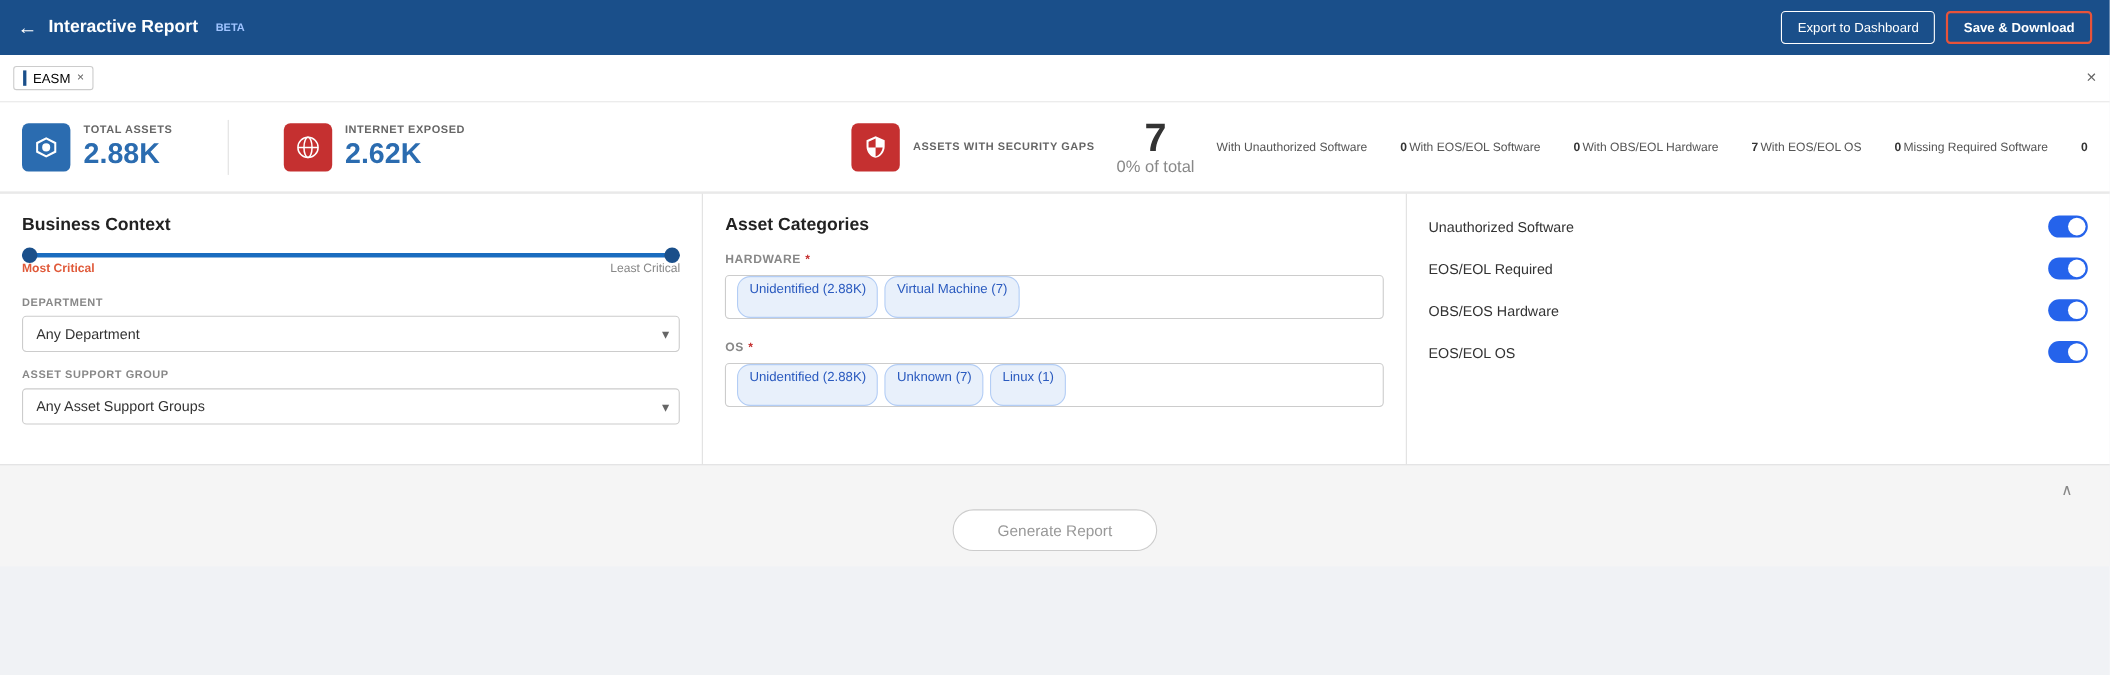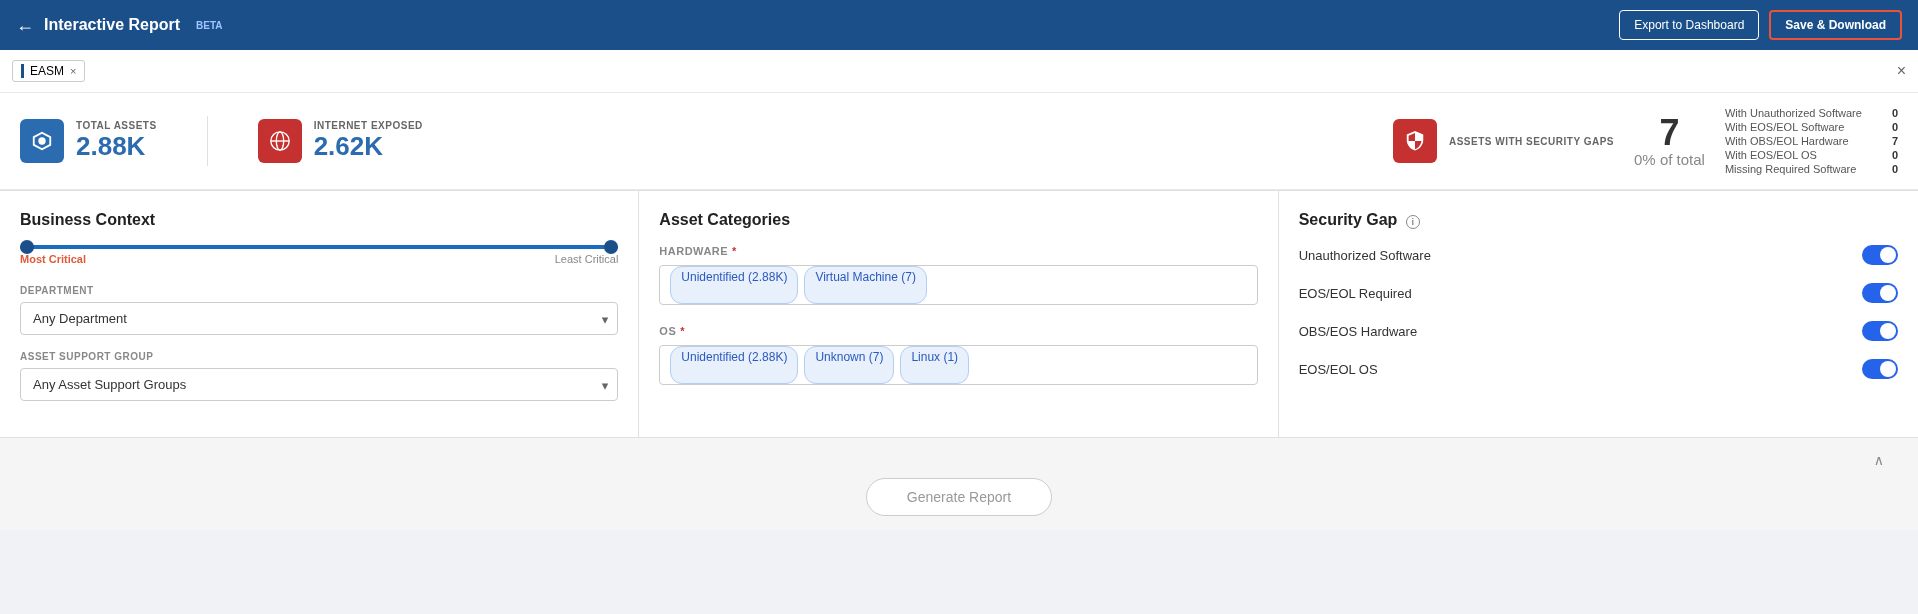--- a/index.html
+++ b/index.html
@@ -95,21 +95,21 @@
     .stat-info { display: flex; flex-direction: column; }
     .stat-label { font-size: 10px; font-weight: 700; color: #666; text-transform: uppercase; letter-spacing: 0.5px; }
     .stat-value { font-size: 26px; font-weight: 700; color: #2b6cb0; }
     .stat-divider { width: 1px; height: 50px; background: #e0e0e0; margin: 0 10px; }
 
     
     .security-stats { margin-left: auto; display: flex; align-items: center; gap: 20px; }
     .security-count { display: flex; flex-direction: column; align-items: center; }
     .security-number { font-size: 36px; font-weight: 700; color: #333; line-height: 1; }
     .security-pct { font-size: 15px; color: #888; text-align: center; }
-    .security-list { display: flex; flex-direction: column; gap: 2px; }
+    .security-list { display: flex; flex-direction: row; gap: 2px; }
     .security-list-item { display: flex; justify-content: space-between; gap: 30px; font-size: 11px; color: #555; }
     .security-list-value { color: #333; font-weight: 600; }
 
     
     .panels {
       display: grid;
       grid-template-columns: 1fr 1fr 1fr;
       gap: 0;
       border-top: 1px solid #e0e0e0;
     }
@@ -422,24 +422,20 @@
         <div class="tags-container">
 
         <span class="tag-chip">Unidentified (2.88K)</span>
             <span class="tag-chip">Unknown (7)</span>
             <span class="tag-chip">Linux (1)</span>
           </div>
       </div>
     </div>
 
     <div class="panel">
-      <div class="panel-title">
-        <span>Security Gap</span>
-        <span class="info-icon">i</span>
-      </div>
       <div>
 
       <div class="toggle-row">
             <span class="toggle-label">Unauthorized Software</span>
             <div class="toggle"></div>
           </div>
           <div class="toggle-row">
             <span class="toggle-label">EOS/EOL Required</span>
             <div class="toggle"></div>
           </div>

